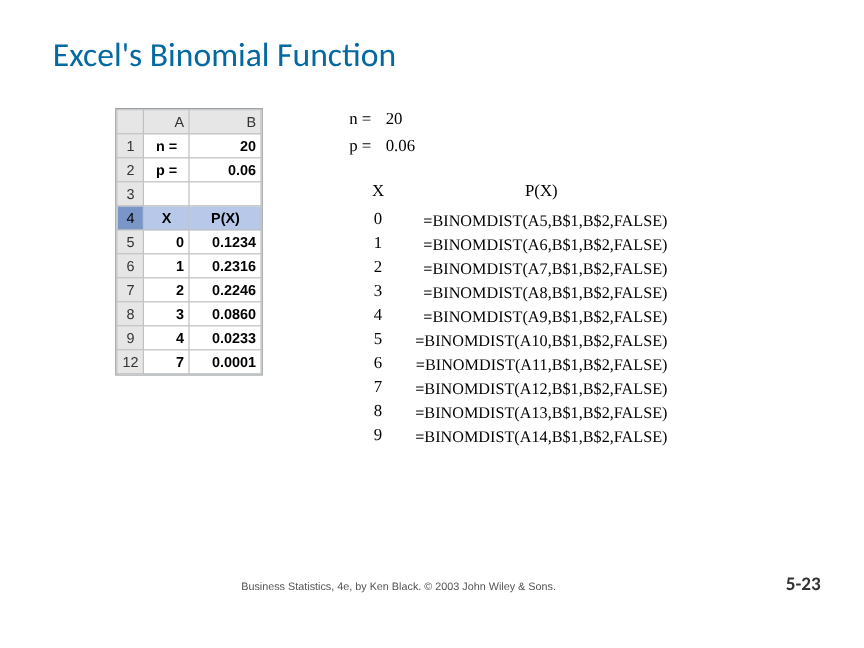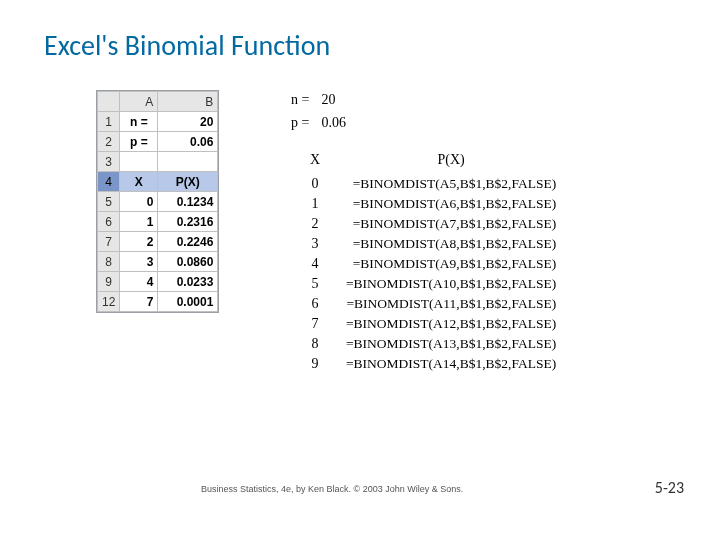--- a/index.html
+++ b/index.html
@@ -109,20 +109,21 @@
     color: #555;
     margin-left: 11px;
   }
   .foot-right {
     position: absolute;
     right: 36px;
     top: 478px;
     font-size: 16px;
     font-family: Calibri, Arial, sans-serif;
     color: #333;
+    font-weight: bold;
   }
 </style>
 </head>
 <body>
 
 <div class="title">Excel's Binomial Function</div>
 
 <div class="excel">
 <table>
   <tbody>

